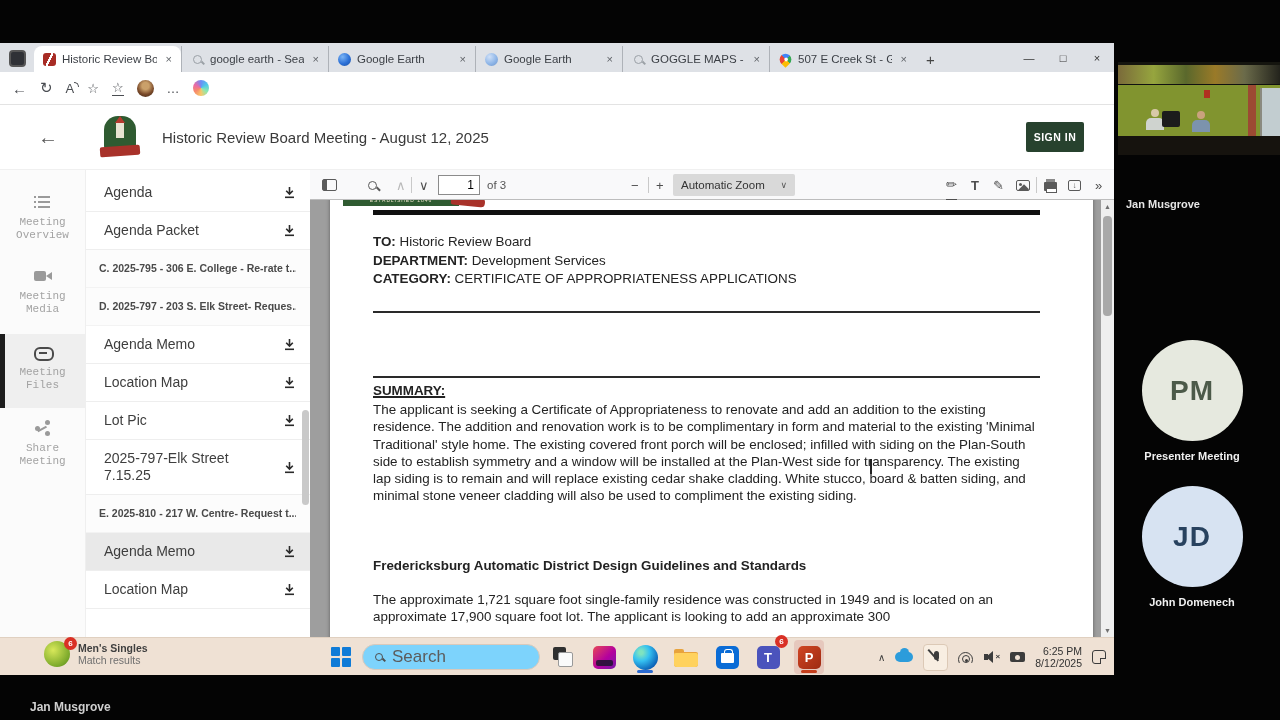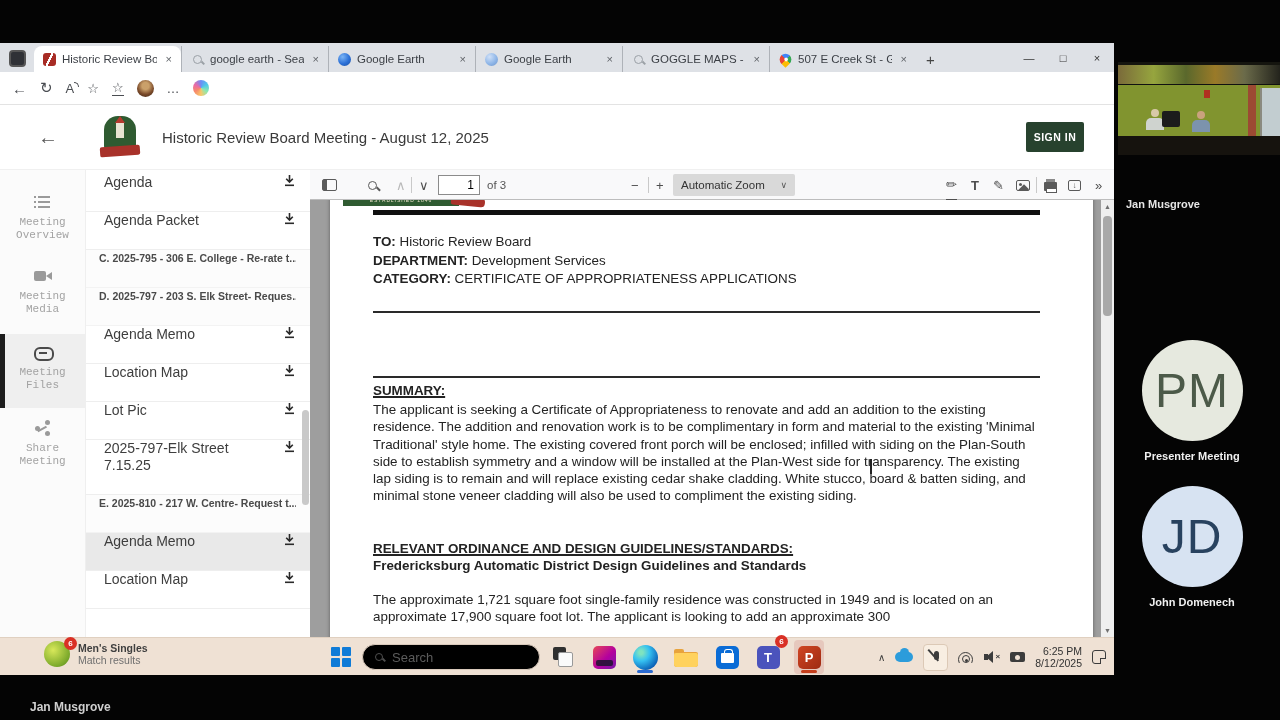--- a/index.html
+++ b/index.html
@@ -100,21 +100,21 @@
   .ic-paperclip-icon::after { content:""; position:absolute; left:6px; top:7.5px; width:8px; height:2px;
        background:currentColor; }
   .ic-share-icon::before { content:""; position:absolute; left:12px; top:0; width:5px; height:5px;
        border-radius:50%; background:currentColor; box-shadow:-10px 6px 0 currentColor,0 11px 0 currentColor; }
   .ic-share-icon::after { content:""; position:absolute; left:4px; top:7.5px; width:10px; height:1.5px;
        background:currentColor; transform:rotate(-29deg); }
 
   
   .filepanel { position:absolute; left:85px; top:0; width:225px; height:100%; background:#fff;
                border-left:1px solid #efefef; overflow:hidden; padding-top:4px; }
-  .file-row { height:38px; display:flex; padding:0 14px 0 18px;
+  .file-row { height:38px; display:flex; align-items:center; padding:0 14px 0 18px;
               border-bottom:1px solid #eeeeee; font-size:14px; color:#3e3e3e; background:#fff; }
   .file-row.two-line { height:55px; }
   .file-row .row-label { flex:1; white-space:normal; line-height:17px; overflow:hidden; }
   .file-row.agenda-item { height:38px; font-size:10.5px; font-weight:bold; color:#4a4a4a;
               padding-left:13px; background:#fcfcfc; border-bottom:1px solid #f3f3f3; }
   .file-row.agenda-item .row-label { white-space:nowrap; }
   .file-row.selected { background:#e9e9e9; }
   .dl-icon { flex:none; margin-left:8px; }
   .filescroll { position:absolute; left:302px; top:240px; width:7px; height:95px; background:#c9c9c9; border-radius:4px; }
 
@@ -180,23 +180,23 @@
   .widget-ball { width:26px; height:26px; border-radius:50%; position:relative;
                  background:radial-gradient(circle at 35% 35%,#d8e85a,#7aa82a 70%,#4a7a1a); }
   .widget-badge { position:absolute; left:20px; top:-4px; width:13px; height:13px; border-radius:50%;
                   background:#d93025; color:#fff; font-size:8px; font-weight:bold; text-align:center; line-height:13px; }
   .widget-text { font-size:10.5px; line-height:12px; }
   .widget-title { color:#3f3f3f; font-weight:bold; }
   .widget-sub { color:#6f6f6f; }
   .startbtn { position:absolute; left:331px; top:9px; width:20px; height:20px; display:grid;
               grid-template-columns:9px 9px; grid-template-rows:9px 9px; gap:2px; }
   .startbtn i { background:#0f7bd7; border-radius:1px; }
-  .searchpill { position:absolute; left:362px; top:6px; width:178px; height:26px; background:#000000;
+  .searchpill { position:absolute; left:362px; top:6px; width:178px; height:26px; background:#7dd3fc;
                 border:1px solid #d9c9bb; border-radius:13px; display:flex; align-items:center; gap:9px;
-                padding:0 12px; font-size:13px; color:#5c5c5c; }
+                padding:0 12px; font-size:17px; color:#5c5c5c; }
   .pill-mag { width:8px; height:8px; border:1.6px solid #4f4f4f; border-radius:50%; position:relative; flex:none; }
   .pill-mag::after { content:""; position:absolute; width:4px; height:1.6px; background:#4f4f4f;
                      right:-3.5px; bottom:-1px; transform:rotate(45deg); }
   .apps { position:absolute; left:548px; top:0; height:38px; display:flex; align-items:center; gap:11px; }
   .appbox { position:relative; width:30px; height:34px; display:flex; align-items:center; justify-content:center; }
   .appbox.hl { background:#e6c8bd; border-radius:4px; }
   .underline-ind { position:absolute; bottom:1px; left:7px; width:16px; height:3px; border-radius:2px; }
   .u-edge { background:#2a6ad1; } .u-ppt { background:#c43e1c; }
   .taskview { width:20px; height:20px; position:relative; }
   .taskview::before { content:""; position:absolute; left:0; top:0; width:13px; height:13px; background:#2f2f2f; border-radius:2px; }
@@ -266,21 +266,21 @@
   .person { position:absolute; }
   .p-head { width:8px; height:8px; border-radius:50%; margin:0 auto; }
   .p-body { width:18px; height:12px; border-radius:5px 5px 0 0; margin-top:1px; }
   .person1 { left:28px; top:24px; } .person1 .p-head { background:#d8c9a8; } .person1 .p-body { background:#cfd3cf; }
   .person2 { left:74px; top:26px; } .person2 .p-head { background:#caa27e; } .person2 .p-body { background:#7c93ad; }
 
   .video-name { position:absolute; left:1126px; top:198px; font-size:11px; font-weight:bold; color:#e6e6e6; }
   .participants { position:absolute; left:1112px; top:340px; width:160px; }
   .participant { position:relative; width:160px; text-align:center; margin-bottom:24px; }
   .pcircle { width:101px; height:101px; border-radius:50%; margin:0 auto; display:flex; align-items:center;
-             justify-content:center; font-size:48px; font-weight:normal;
+             justify-content:center; font-size:28px; font-weight:bold;
              background:var(--av-bg,#ddd); color:var(--av-fg,#444); letter-spacing:1px; }
   .pname { margin-top:9px; font-size:11px; font-weight:bold; color:#f0f0f0; }
   .speaker-label { position:absolute; left:30px; top:700px; font-size:12px; font-weight:bold; color:#cfcfcf; }
 </style>
 </head>
 <body>
 
 <div id="root">
 
   <div class="browser">
@@ -508,21 +508,20 @@
               <div class="fields">
 
               <div class="doc-line"><b>TO:</b><span> Historic Review Board</span></div>
                   <div class="doc-line"><b>DEPARTMENT:</b><span> Development Services</span></div>
                   <div class="doc-line"><b>CATEGORY:</b><span> CERTIFICATE OF APPROPRIATENESS APPLICATIONS</span></div>
                 </div>
               <div class="rule-thin" style="top:117px;"></div>
               <div class="rule-thin" style="top:182px;"></div>
               <div class="sum-h headline">SUMMARY:</div>
               <p class="sum-p">The applicant is seeking a Certificate of Appropriateness to renovate and add an addition to the existing residence. The addition and renovation work is to be complimentary in form and material to the existing 'Minimal Traditional' style home. The existing covered front porch will be enclosed; infilled with siding on the Plan-South side to establish symmetry and a window will be installed at the Plan-West side for transparency. The existing lap siding is to remain and will replace existing cedar shake cladding. White stucco, board &amp; batten siding, and minimal stone veneer cladding will also be used to compliment the existing siding.</p>
-              <div class="rel-h headline">RELEVANT ORDINANCE AND DESIGN GUIDELINES/STANDARDS:</div>
               <div class="rel-sub">Fredericksburg Automatic District Design Guidelines and Standards</div>
               <p class="body-p">The approximate 1,721 square foot single-family residence was constructed in 1949 and is located on an approximate 17,900 square foot lot. The applicant is looking to add an approximate 300</p>
               <div class="ibeam"></div>
             </div>
           </div>
         </div>
 
         <div class="pdfscroll">
           <div class="arrow" style="top:3px;">▲</div>
           <div class="thumb"></div>

